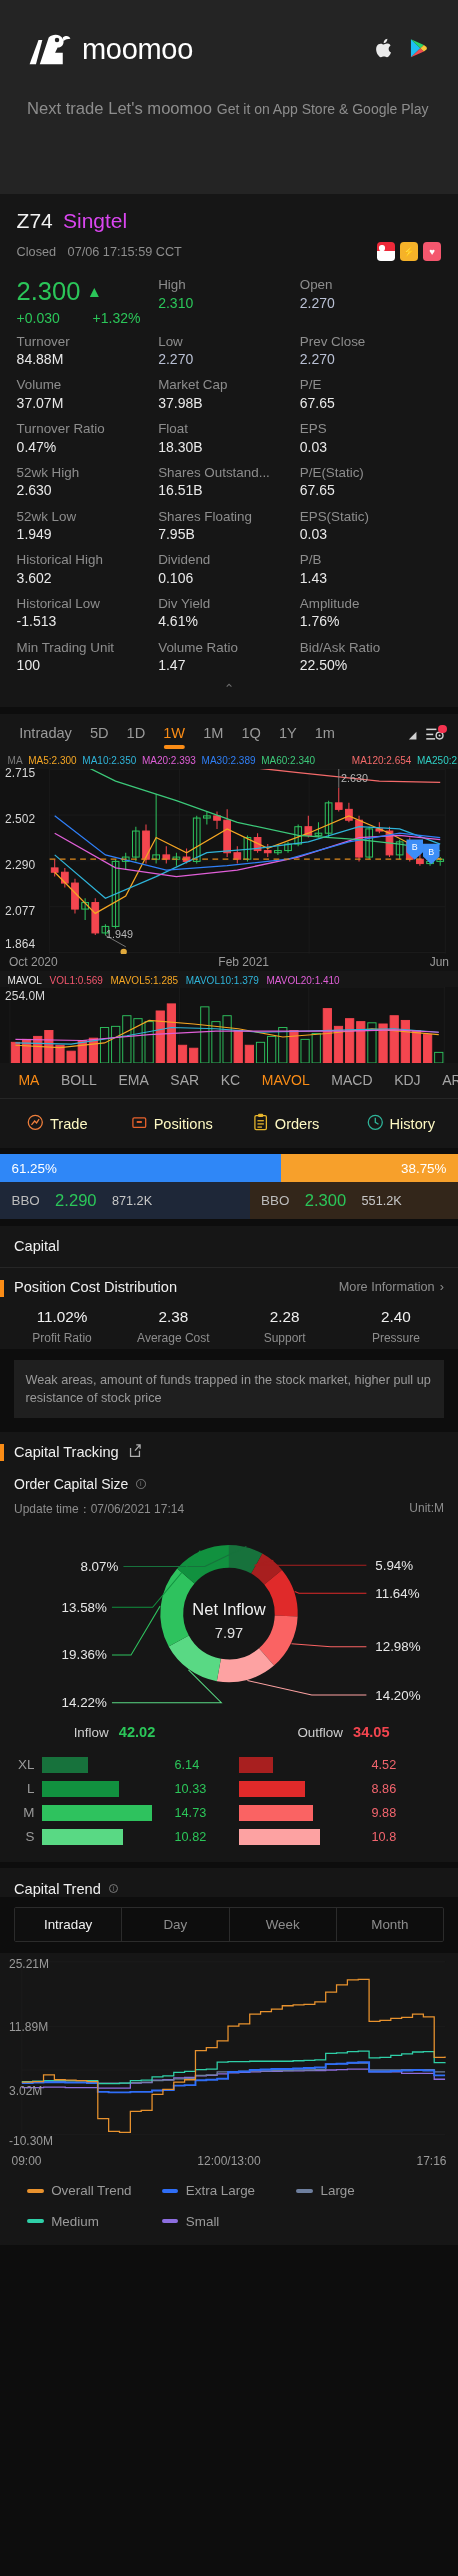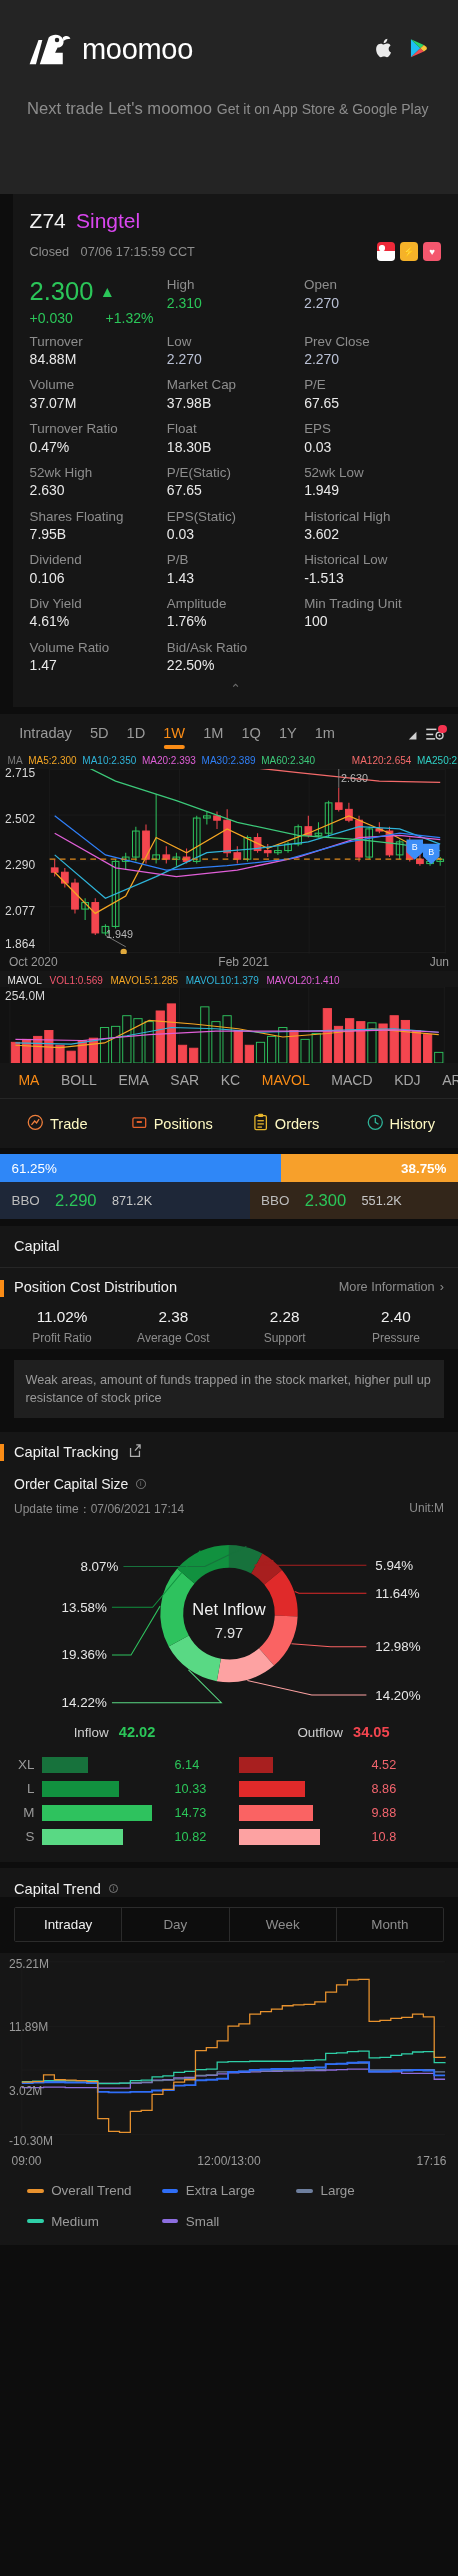--- a/index.html
+++ b/index.html
@@ -22,21 +22,21 @@
   .promo-row1 { display: flex; align-items: center; justify-content: space-between; height: 45px; text-align: center; }
   .logo-wrap { display: flex; align-items: center; gap: 9px; }
   .logo-mark { width: 46px; height: 37px; }
   .logo-text { font-size: 29px; font-weight: 400; color: #fff; letter-spacing: -0.3px; }
   .store-icons { display: flex; align-items: center; gap: 15.3px; padding-right: 3.8px; }
   .promo-row2 { display: flex; align-items: center; justify-content: space-between; margin-top: 27px; }
   .promo-tag { font-size: 16.6px; color: #8d8d8d; }
   .promo-cta { font-size: 14px; color: #8d8d8d; padding-right: 2.5px; }
 
   
-  .quote { background: #161616; padding: 15.3px 16.6px 5.1px 16.6px; margin-left: 13px; }
+  .quote { background: #161616; padding: 15.3px 16.6px 5.1px 16.6px; }
   .sym-row { display: flex; align-items: baseline; gap: 10.2px; }
   .sym-code { font-size: 21px; color: #f2f2f2; font-weight: 400; }
   .sym-name { font-size: 21px; color: #d946ef; font-weight: 400; }
   .status-row { display: flex; align-items: center; justify-content: space-between; margin-top: 9px; }
   .status-left { display: flex; align-items: center; gap: 11.5px; font-size: 12.7px; color: #8d8d8d; }
   .badges { display: flex; gap: 4.5px; }
   .badge { width: 18.5px; height: 18.5px; border-radius: 3.8px; display: flex; align-items: center; justify-content: center; font-size: 9.6px; }
   .badge-sg { background: linear-gradient(#ed2939 0 50%, #ffffff 50% 100%); position: relative; overflow: hidden; }
   .badge-sg:after { content:""; position:absolute; left:2.5px; top:3.2px; width:5.1px; height:5.1px; border-radius:50%; box-shadow: 1.9px 0 0 0 #ed2939; background:#fff; }
   .badge-lt { background: #f5b229; color: #6b3d00; font-weight: 700; }
@@ -257,20 +257,24 @@
         <div class="kv-label">Float</div>
         <div class="kv-value">18.30B</div>
       </div>
       <div class="stat-cell">
         <div class="kv-label">EPS</div>
         <div class="kv-value">0.03</div>
       </div>
       <div class="stat-cell">
         <div class="kv-label">52wk High</div>
         <div class="kv-value">2.630</div>
+      </div>
+      <div class="stat-cell">
+        <div class="kv-label">Shares Outstand...</div>
+        <div class="kv-value">16.51B</div>
       </div>
       <div class="stat-cell">
         <div class="kv-label">P/E(Static)</div>
         <div class="kv-value">67.65</div>
       </div>
       <div class="stat-cell">
         <div class="kv-label">52wk Low</div>
         <div class="kv-value">1.949</div>
       </div>
       <div class="stat-cell">
@@ -593,21 +597,21 @@
         </svg></span>
       <span>History</span>
     </div>
   </div>
 
 <div class="gap"></div>
 
 <div>
   <div class="ba-bar">
     <div class="ba-bid" id="ba-bid-fill" style="width: 61.25%;">61.25%</div>
-    <div class="ba-ask" id="ba-ask-fill" style="width: 38.75%; font-weight: bold;">38.75%</div>
+    <div class="ba-ask" id="ba-ask-fill" style="width: 38.75%;">38.75%</div>
   </div>
   <div class="ba-rows">
     <div class="ba-rowl">
       <span class="ba-tag">BBO</span>
       <span class="ba-px">2.290</span>
       <span class="ba-qty">871.2K</span>
     </div>
     <div class="ba-rowr">
       <span class="ba-tag">BBO</span>
       <span class="ba-px">2.300</span>

